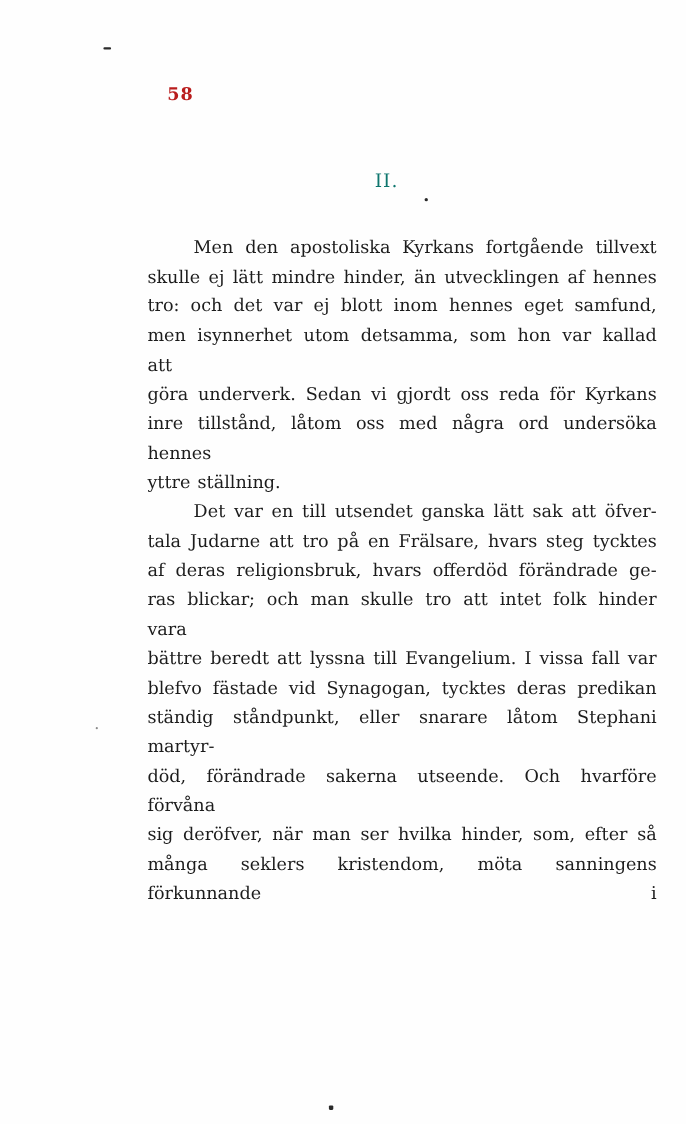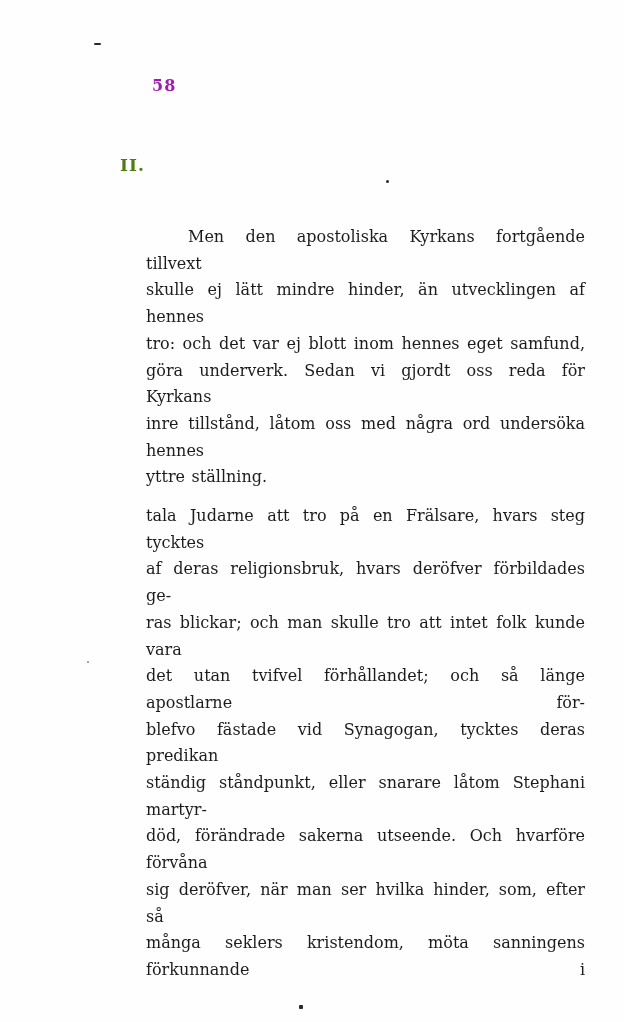--- a/index.html
+++ b/index.html
@@ -16,44 +16,44 @@
     font-family: "DejaVu Serif", serif;
     color: #1c1c1c;
   }
   .page-number {
     position: absolute;
     left: 152px;
     top: 76px;
     font-size: 16px;
     font-weight: bold;
     letter-spacing: 1px;
-    color: #a21caf;
+    color: #b91c1c;
   }
   .section-heading {
     position: absolute;
     left: 134px;
     top: 155px;
     width: 463px;
-    text-align: left;
+    text-align: center;
     transform: translateX(-14px);
     font-size: 17px;
-    font-weight: bold;
+    font-weight: normal;
     letter-spacing: 1px;
-    color: #4d7c0f;
+    color: #0f766e;
   }
   .text-block {
     position: absolute;
     left: 134px;
     top: 212px;
     width: 463px;
     font-size: 16px;
     line-height: 26.7px;
     word-spacing: 1.5px;
   }
-  .para { margin: 12px; }
+  .para { margin: 0; }
   .line {
     text-align: justify;
     text-align-last: justify;
   }
   .line.indent { text-indent: 42px; }
   .line.last {
     text-align: right;
     text-align-last: left;
   }
   .ink-speck {
@@ -72,29 +72,31 @@
 <div class="scan-page">
   <span class="ink-speck speck-dash"></span>
   <div class="page-number">58</div>
   <div class="section-heading">II.</div>
   <span class="ink-speck speck-head"></span>
   <div class="text-block">
       <div class="para">
         <div class="line indent">Men den apostoliska Kyrkans fortgående tillvext</div>
         <div class="line">skulle ej lätt mindre hinder, än utvecklingen af hennes</div>
         <div class="line">tro: och det var ej blott inom hennes eget samfund,</div>
+        <div class="line">men isynnerhet utom detsamma, som hon var kallad att</div>
         <div class="line">göra underverk. Sedan vi gjordt oss reda för Kyrkans</div>
         <div class="line">inre tillstånd, låtom oss med några ord undersöka hennes</div>
         <div class="line last">yttre ställning.</div>
       </div>
       <div class="para">
+        <div class="line indent">Det var en till utsendet ganska lätt sak att öfver-</div>
         <div class="line">tala Judarne att tro på en Frälsare, hvars steg tycktes</div>
-        <div class="line">af deras religionsbruk, hvars deröfver förbildades ge-</div>
-        <div class="line">ras blickar; och man skulle tro att intet folk kunde vara</div>
-        <div class="line">det utan tvifvel förhållandet; och så länge apostlarne för-</div>
+        <div class="line">af deras religionsbruk, hvars offerdöd förändrade ge-</div>
+        <div class="line">ras blickar; och man skulle tro att intet folk hinder vara</div>
+        <div class="line">bättre beredt att lyssna till Evangelium. I vissa fall var</div>
         <div class="line">blefvo fästade vid Synagogan, tycktes deras predikan</div>
         <div class="line">ständig ståndpunkt, eller snarare låtom Stephani martyr-</div>
         <div class="line">död, förändrade sakerna utseende. Och hvarföre förvåna</div>
         <div class="line">sig deröfver, när man ser hvilka hinder, som, efter så</div>
         <div class="line">många seklers kristendom, möta sanningens förkunnande i</div>
       </div>
     </div>
   <span class="ink-speck speck-margin"></span>
   <span class="ink-speck speck-bottom"></span>
 </div>

